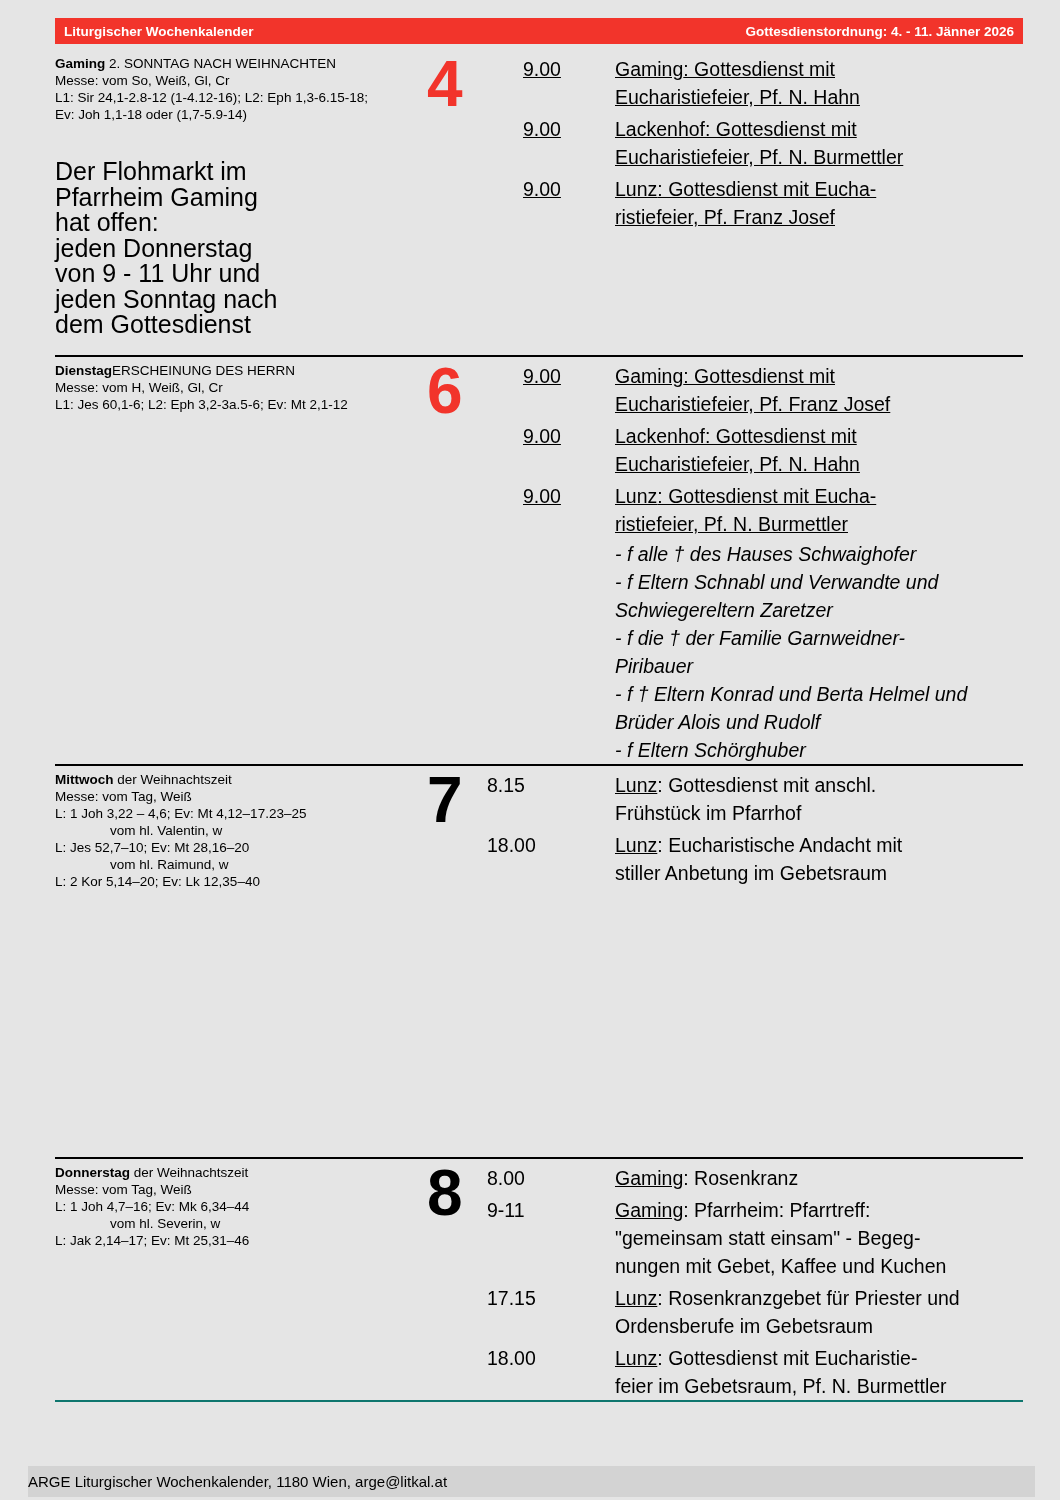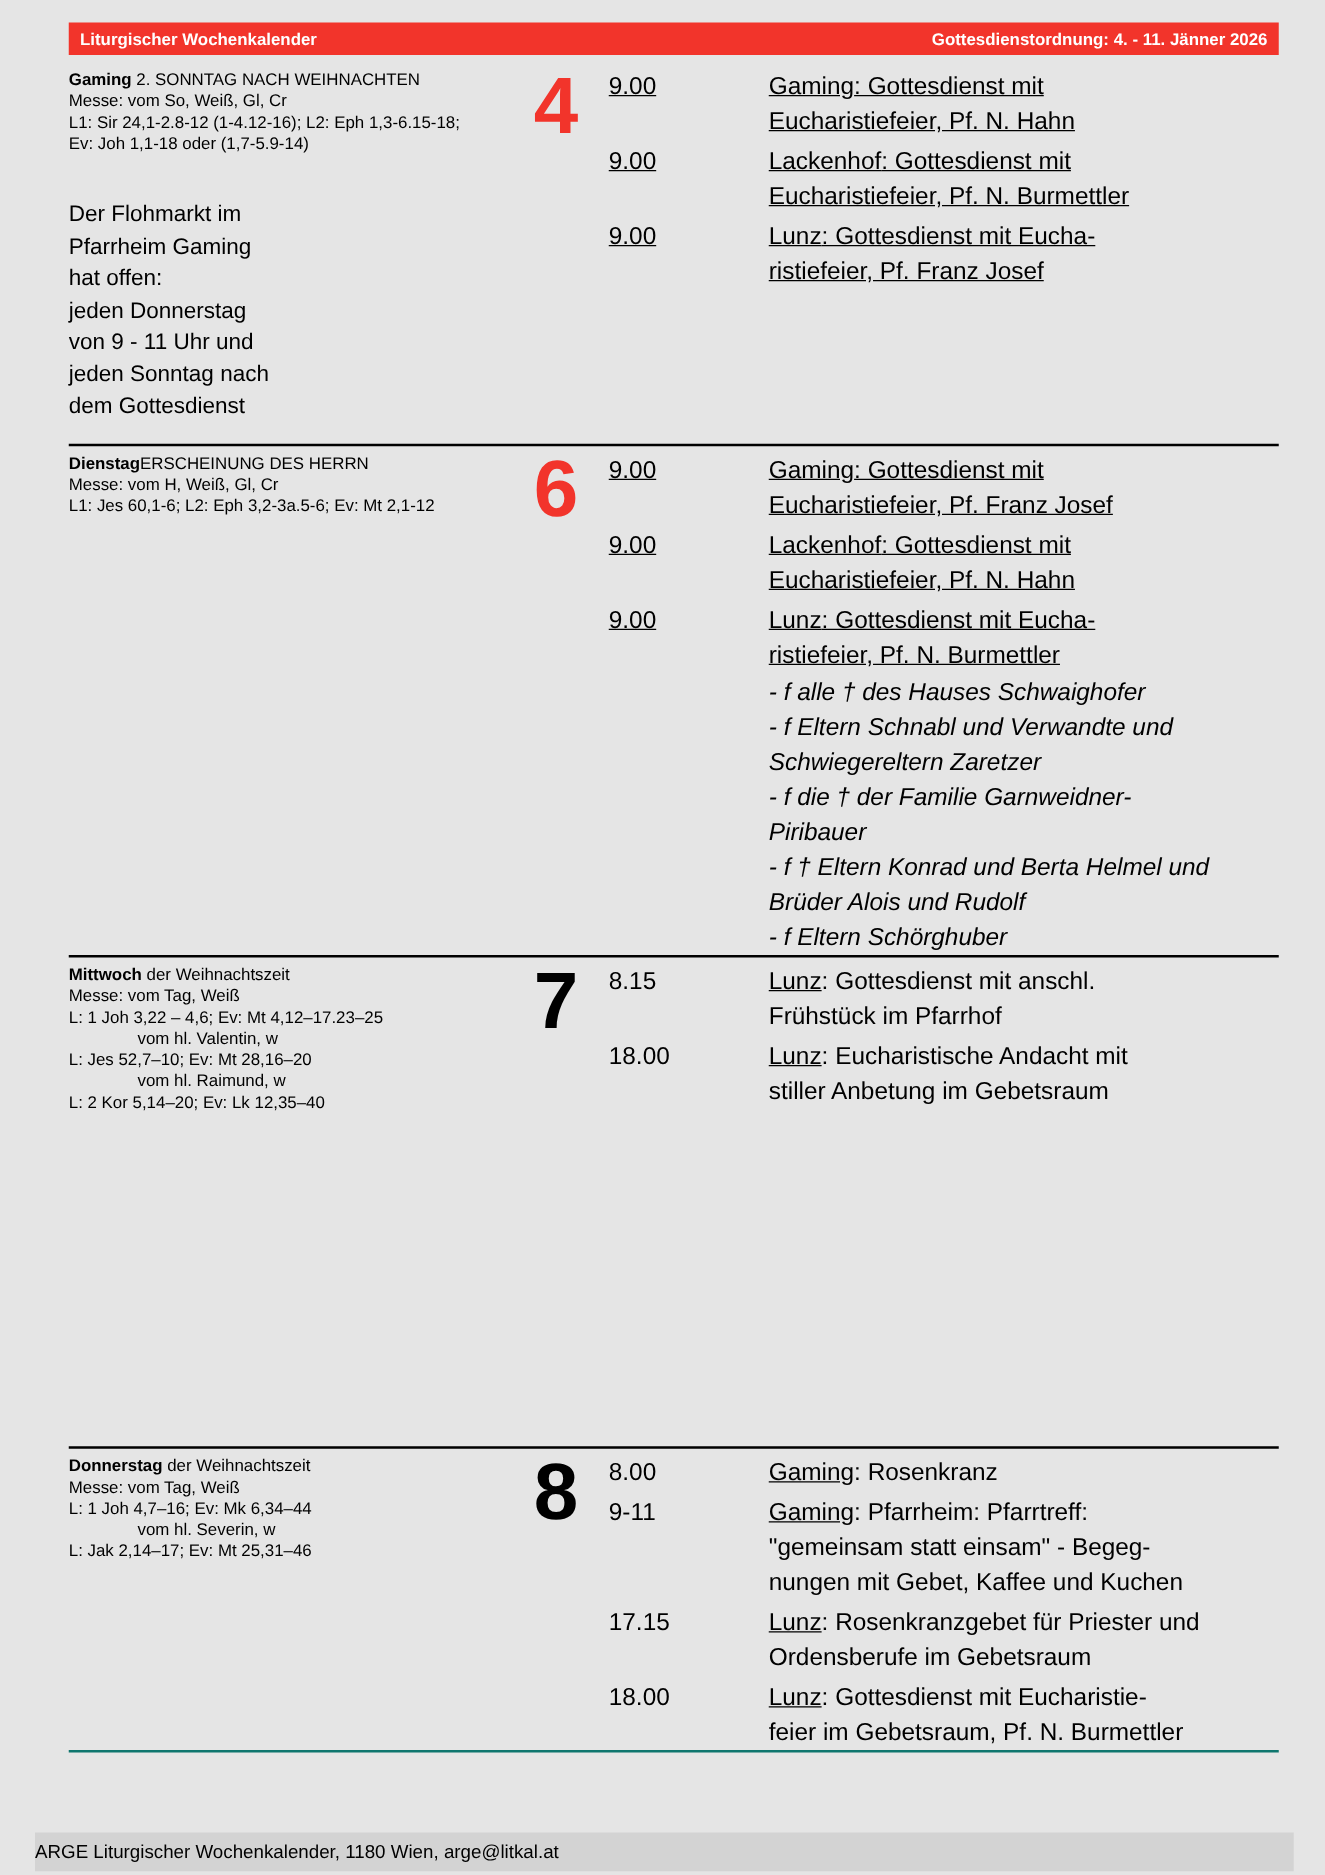--- a/index.html
+++ b/index.html
@@ -23,34 +23,34 @@
   .day-row:last-child { border-bottom:2px solid #0f766e; }
   .day-row:nth-child(1){ min-height:305px; }
   .day-row:nth-child(2){ min-height:161px; }
   .day-row:nth-child(3){ min-height:393px; }
   .day-row:nth-child(4){ min-height:166px; }
   .day-row:nth-child(5){ min-height:217px; }
   .day-info { font-size:13.5px; line-height:17px; padding-right:6px; }
   .day-title-line b { font-weight:bold; }
   .info-line.indent { padding-left:55px; }
   .day-note {
-    font-size:18px; line-height:25.5px; margin-top:36px;
+    font-size:25px; line-height:25.5px; margin-top:36px;
     white-space:pre-line;
   }
   .day-number {
     font-size:64px; font-weight:bold; line-height:54px; margin-top:2px;
     letter-spacing:-2px;
   }
   .day-number.red { color:var(--accent,#f2342b); }
   .events {
     display:grid; grid-template-columns:128px 1fr; align-content:start;
     font-size:19.5px; line-height:28px; row-gap:4px;
   }
   .time { font-size:19.5px; }
-  .time.u { text-decoration:underline; }
+  .time.u { text-decoration:underline;margin-left:36px; }
   .event-text { white-space:pre-line; padding-right:10px; }
   .event-text .loc { text-decoration:underline; }
   .event-text.u-all span { text-decoration:underline; }
   .intentions {
     grid-column:2 / 3; font-style:italic; white-space:pre-line;
     font-size:19.5px; line-height:28px; margin-top:-2px;
   }
   .footer-bar {
     position:absolute; left:28px; top:1466px; width:1007px; height:31px;
     background:var(--footer-bg,#d3d3d3);

